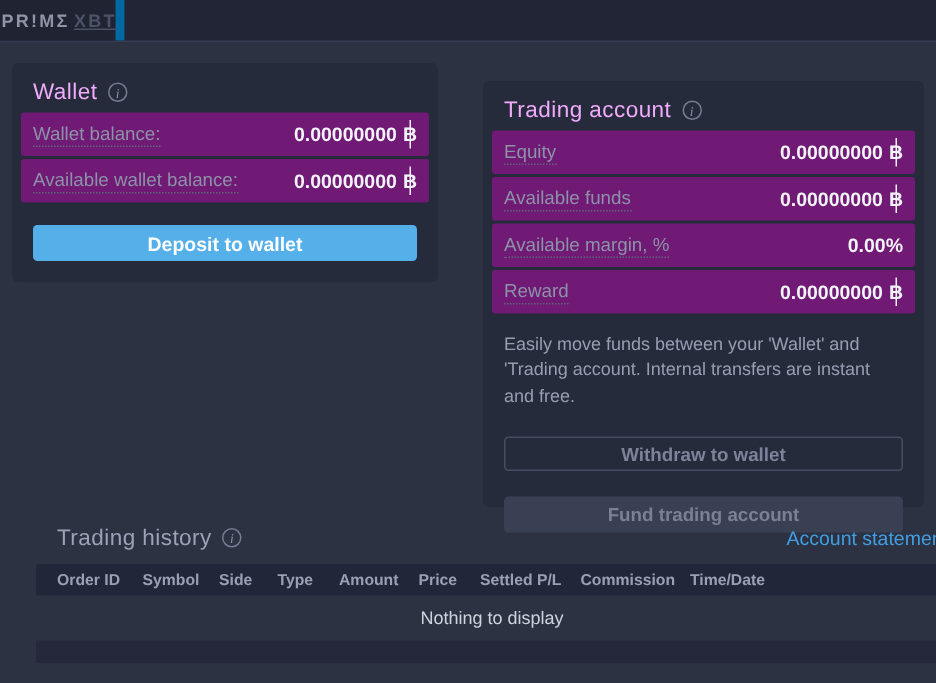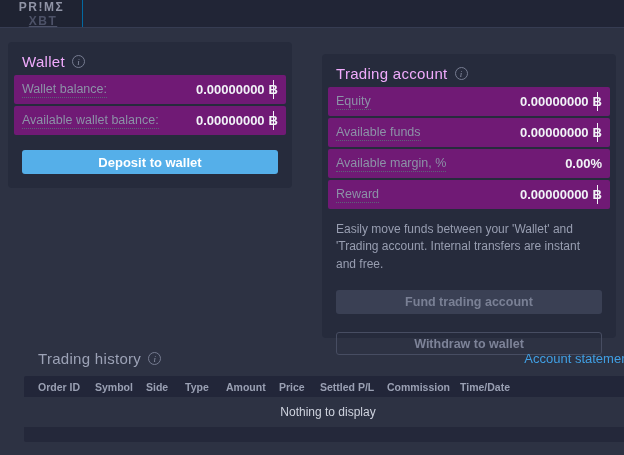--- a/index.html
+++ b/index.html
@@ -13,24 +13,23 @@
   .stage { position:absolute; inset:0; width:624px; height:455px; }
 
   
   .topbar {
     position:absolute; left:0; top:0; width:624px; height:28px;
     background:#212536; border-bottom:1px solid #363c52;
     display:flex; align-items:center;
   }
   .logo-block {
     width:83px; height:100%; background:#1f2332;
-    border-right:1px solid #0369a1;
+    border-right:6px solid #0369a1;
     display:flex; align-items:center; padding-left:1px;
     cursor:pointer;
-    flex-direction:column;
   }
   .logo-main {
     color:#9094a6; font-size:12px; font-weight:bold; letter-spacing:1.5px;
   }
   .logo-suffix {
     color:#4d5268; font-size:12px; font-weight:bold; letter-spacing:1.5px; margin-left:3px;text-decoration:underline;
   }
   .ticker {
     display:flex; align-items:center; gap:8px; margin-left:14px;
     font-size:11.5px; font-weight:bold;
@@ -203,22 +202,22 @@
       </div>
       <div class="row">
         <span class="row-label">Reward</span>
         <span class="row-value">
           <span>0.00000000</span>
             <span class="baht"></span>
         </span>
       </div>
     </div>
     <div class="trading-info">Easily move funds between your 'Wallet' and 'Trading account. Internal transfers are instant and free.</div>
+    <div class="btn btn-withdraw">Withdraw to wallet</div>
     <div class="btn btn-fund">Fund trading account</div>
-    <div class="btn btn-withdraw">Withdraw to wallet</div>
   </div>
 
   <div class="history">
     <div class="history-head">
       <div class="history-title-wrap">
         <span class="history-title">Trading history</span>
         <span class="info-icon"></span>
       </div>
       <span class="statement-link">Account statement</span>
     </div>

